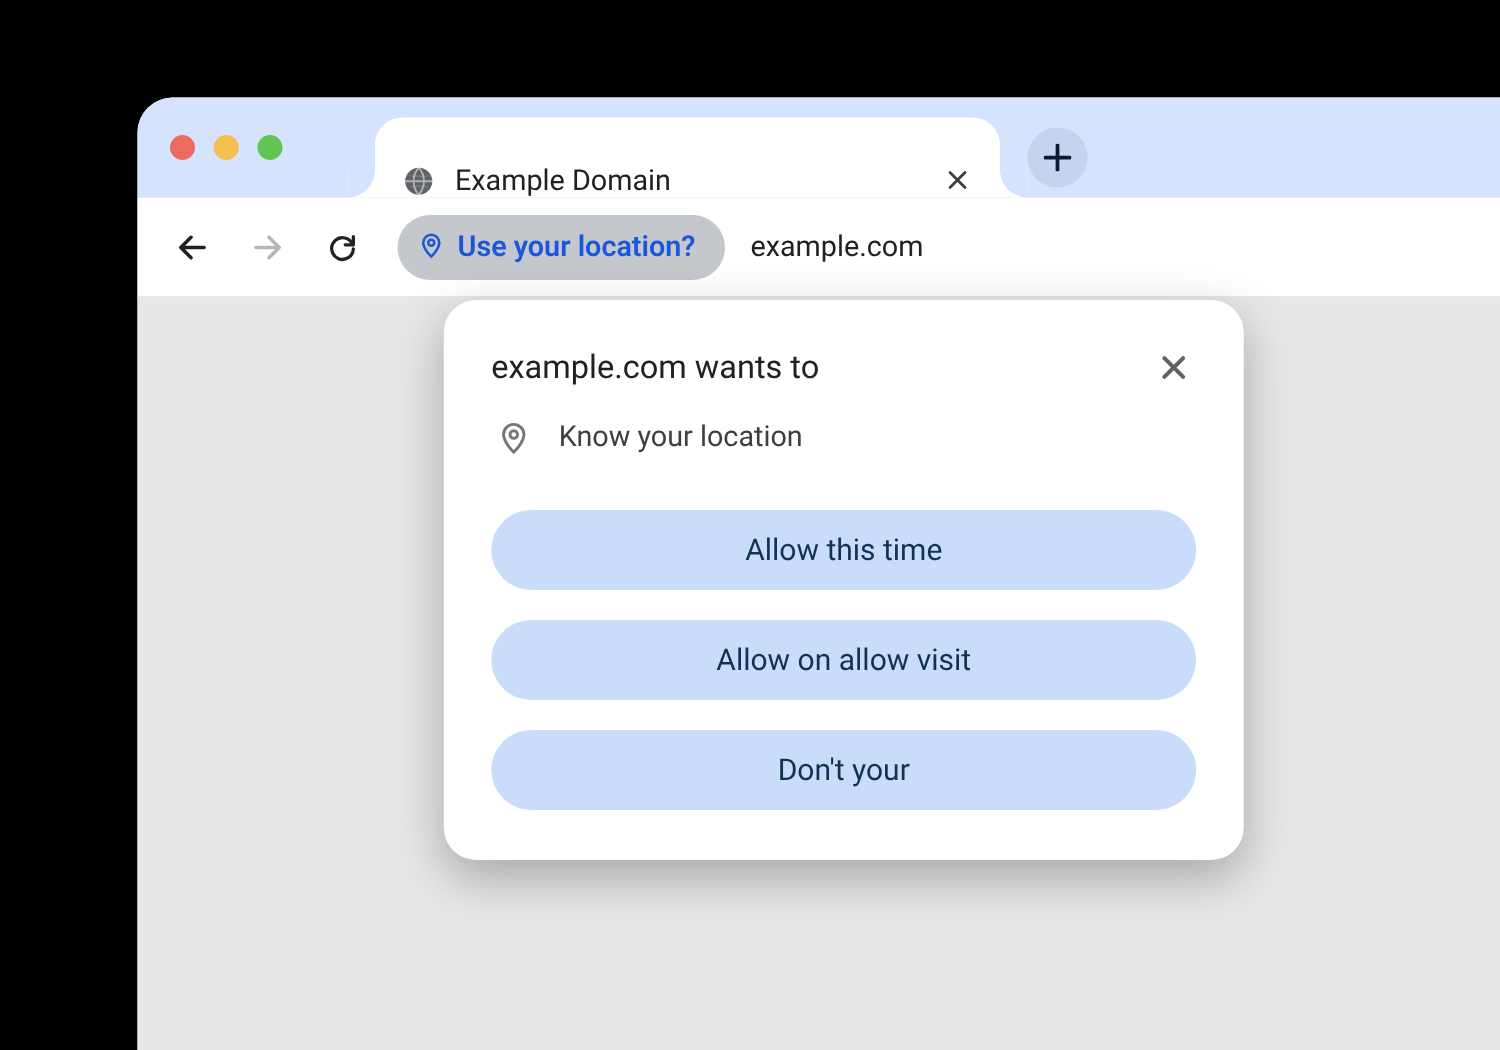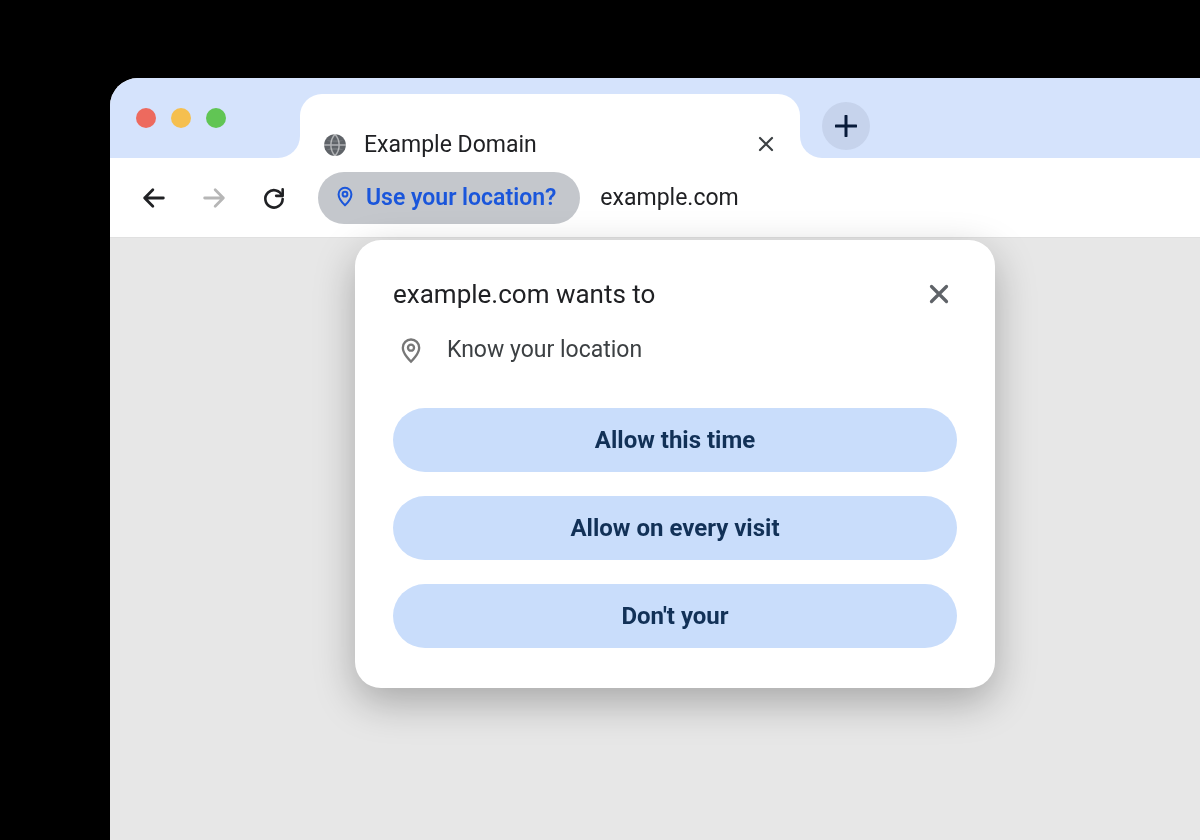--- a/index.html
+++ b/index.html
@@ -163,21 +163,21 @@
     font-size: 23px; color:#3c4043;
   }
   .dialog-btn {
     width: 100%;
     height: 64px;
     border: none;
     border-radius: 36px;
     background: #c9ddfb;
     color: #123157;
     font-size: 24px;
-    font-weight: 700;
+    font-weight: 400;
     cursor:pointer;
     margin-bottom: 24px;
     font-family: inherit;
   }
   .dialog-btn:last-child { margin-bottom: 0; }
 </style>
 </head>
 <body>
 
 <div class="browser-window">
@@ -261,17 +261,17 @@
     <div class="perm-row">
       <span>
         <svg width="28" height="28" viewBox="0 0 24 24" fill="none">
             <path d="M12 22s7-6.5 7-12a7 7 0 10-14 0c0 5.5 7 12 7 12z" stroke="#777" stroke-width="2"></path>
             <circle cx="12" cy="10" r="2.6" stroke="#777" stroke-width="2"></circle>
           </svg>
       </span>
       <span class="perm-text">Know your location</span>
     </div>
     <button class="dialog-btn">Allow this time</button>
-    <button class="dialog-btn">Allow on every visit</button>
+    <button class="dialog-btn">Allow on allow visit</button>
     <button class="dialog-btn">Don't your</button>
   </div>
 
 </div>
 
 </body></html>

